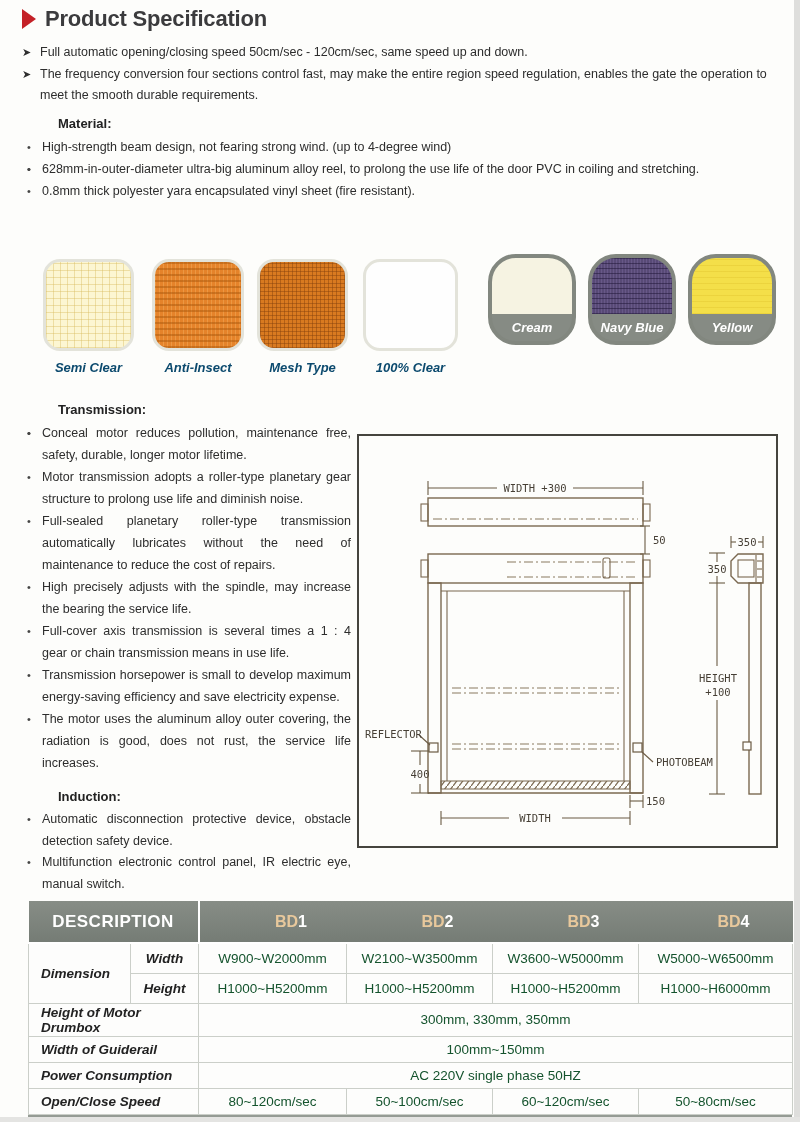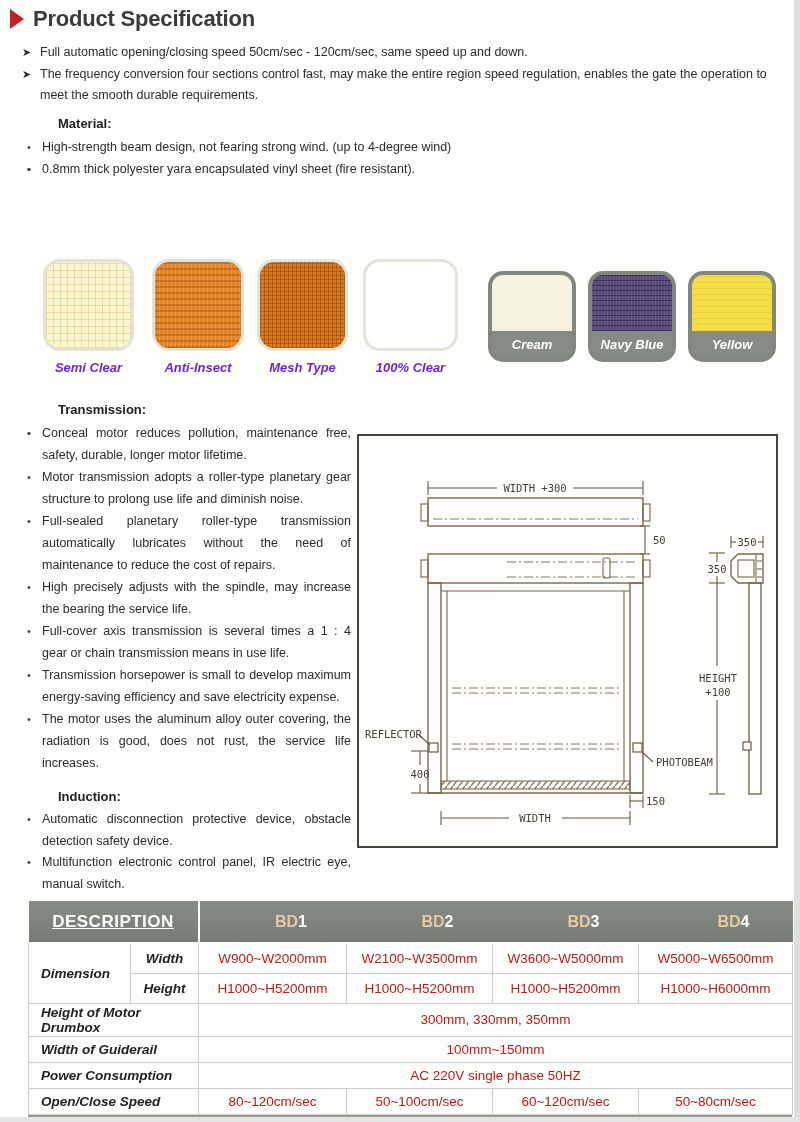--- a/index.html
+++ b/index.html
@@ -2,54 +2,54 @@
 <html><head>
 <meta charset="utf-8">
 <style>
   html,body{margin:0;padding:0;}
   body{width:800px;height:1122px;position:relative;background:#fdfdfb;
        font-family:"Liberation Sans","DejaVu Sans",sans-serif;color:#2d2d2d;overflow:hidden;}
   .scan-right{position:absolute;right:0;top:0;width:6px;height:100%;background:#dededc;}
   .scan-bottom{position:absolute;bottom:0;left:0;width:100%;height:5px;background:#e4e4e2;}
 
   
-  .title-row{position:absolute;left:10px;top:6px;display:flex;align-items:center;}
+  .title-row{position:absolute;left:22px;top:6px;display:flex;align-items:center;}
   .tri{width:0;height:0;border-top:10px solid transparent;border-bottom:10px solid transparent;
        border-left:14px solid #c42127;margin-right:9px;}
   .title{font-size:22px;font-weight:bold;color:#3b3b3d;letter-spacing:-0.2px;}
 
   
   .intro{position:absolute;left:22px;top:42px;width:762px;}
   .intro .li{position:relative;padding-left:18px;font-size:12.5px;line-height:21px;margin-bottom:1px;}
   .intro .mk{position:absolute;left:0;top:0;font-size:11px;color:#2e2e2e;}
 
   
   .material{position:absolute;left:26px;top:116px;width:760px;}
   .h{font-size:13px;font-weight:bold;color:#222;margin-left:32px;}
   .blist{margin-top:5px;}
   .blist .li{position:relative;padding-left:16px;font-size:12.5px;line-height:22px;}
   .blist .mk{position:absolute;left:1px;top:0;font-size:11px;color:#444;}
 
   
   .swatch{position:absolute;height:92px;border-radius:17px;border:3px solid #e3e3da;box-sizing:border-box;}
-  .sw-label{position:absolute;font-size:13px;font-weight:bold;font-style:italic;color:#6d28d9;
+  .sw-label{position:absolute;font-size:13px;font-weight:bold;font-style:italic;color:#0c4a6e;
             text-align:center;top:360px;height:16px;line-height:16px;}
   .sw-semi{background-color:#fcf6d2;
     background-image:repeating-linear-gradient(0deg,rgba(215,185,90,.40) 0 1px,transparent 1px 7px),
                      repeating-linear-gradient(90deg,rgba(215,185,90,.40) 0 1px,transparent 1px 7px);}
   .sw-anti{background-color:#e5832a;
     background-image:repeating-linear-gradient(0deg,rgba(165,85,10,.45) 0 2px,transparent 2px 6px),
                      repeating-linear-gradient(90deg,rgba(255,205,130,.28) 0 1px,transparent 1px 4px);}
   .sw-mesh{background-color:#d97a20;
     background-image:repeating-linear-gradient(0deg,rgba(125,60,10,.42) 0 1px,transparent 1px 4px),
                      repeating-linear-gradient(90deg,rgba(125,60,10,.42) 0 1px,transparent 1px 4px);}
   .sw-clear{background:#fefefe;}
 
   
-  .card{position:absolute;top:271px;width:88px;height:91px;border-radius:15px;border:4px solid #82877f;
+  .card{position:absolute;top:254px;width:88px;height:91px;border-radius:28px;border:4px solid #82877f;
         box-sizing:border-box;overflow:hidden;background:#868b84;}
   .card .fill{height:56px;}
   .card .band{height:27px;display:flex;align-items:center;justify-content:center;
               color:#fff;font-size:13px;font-weight:bold;font-style:italic;}
   .fill-cream{background:#f6f3e2;}
   .fill-navy{background-color:#584a76;
     background-image:repeating-linear-gradient(0deg,rgba(28,18,52,.5) 0 1px,transparent 1px 5px),
                      repeating-linear-gradient(90deg,rgba(150,130,190,.25) 0 1px,transparent 1px 3px);}
   .fill-yellow{background-color:#f4df49;
     background-image:repeating-linear-gradient(0deg,rgba(220,190,40,.35) 0 1px,transparent 1px 6px);}
@@ -69,24 +69,24 @@
   .sq{fill:#fdfdfb;stroke:#6b5b44;stroke-width:1.2;}
   .dtext{font-family:"DejaVu Sans Mono",monospace;font-size:10.5px;fill:#463f35;}
   .boxline{stroke:#45443e;stroke-width:2;fill:none;}
 
   
   .spec-table{position:absolute;left:28px;top:901px;width:764px;border-bottom:3px solid #959b94;}
   table{border-collapse:collapse;width:764px;table-layout:fixed;}
   th,td{box-sizing:border-box;}
   thead th{background:linear-gradient(180deg,#878d86,#757c75);height:42px;border:none;
            font-size:16px;font-weight:bold;color:#fff;border-bottom:2px solid #fff;}
-  th.desc{letter-spacing:0.5px;border-right:2px solid #fff;font-size:17px;text-decoration:underline;}
+  th.desc{letter-spacing:0.5px;border-right:2px solid #fff;font-size:17px;}
   .bd-p{color:#e8c89c;margin-left:36px;}
   .bd-n{color:#ffffff;}
-  tbody td{border:1px solid #cbcfc9;font-size:13.5px;color:#b91c1c;text-align:center;background:#fdfdfc;}
+  tbody td{border:1px solid #cbcfc9;font-size:13.5px;color:#14532d;text-align:center;background:#fdfdfc;}
   td.lbl{font-weight:bold;font-style:italic;text-align:left;padding-left:12px;font-size:13.5px;color:#222;}
   td.sublbl{font-weight:bold;font-style:italic;font-size:13.5px;color:#222;}
   tr.r-dim td{height:30px;}
   tr.r-sm td{height:26px;}
 </style>
 </head>
 <body>
 
 <div class="title-row">
   <span class="tri"></span>
@@ -102,21 +102,21 @@
     <span class="mk">➤</span>
     <span>The frequency conversion four sections control fast, may make the entire region speed regulation, enables the gate the operation to meet the smooth durable requirements.</span>
   </div>
 </div>
 
 <div class="material">
   <div class="h">Material:</div>
   <div class="blist">
     <div class="li"><span class="mk">•</span><span>High-strength beam design, not fearing strong wind. (up to 4-degree wind)</span></div>
     <div class="li"><span class="mk">•</span></div>
-    <div class="li"><span class="mk">•</span></div>
+    <div class="li"><span class="mk">•</span><span>628mm-in-outer-diameter ultra-big aluminum alloy reel, to prolong the use life of the door PVC in coiling and stretching.</span></div>
     <div class="li"><span class="mk">•</span><span>0.8mm thick polyester yara encapsulated vinyl sheet (fire resistant).</span></div>
   </div>
 </div>
 
 <div class="swatch sw-semi" style="left:43px;top:259px;width:91px;"></div>
 <div class="swatch sw-anti" style="left:152px;top:259px;width:92px;"></div>
 <div class="swatch sw-mesh" style="left:257px;top:259px;width:91px;"></div>
 <div class="swatch sw-clear" style="left:363px;top:259px;width:95px;"></div>
 <div class="sw-label" style="left:36px;width:105px;">Semi Clear</div>
 <div class="sw-label" style="left:145px;width:106px;">Anti-Insect</div>

